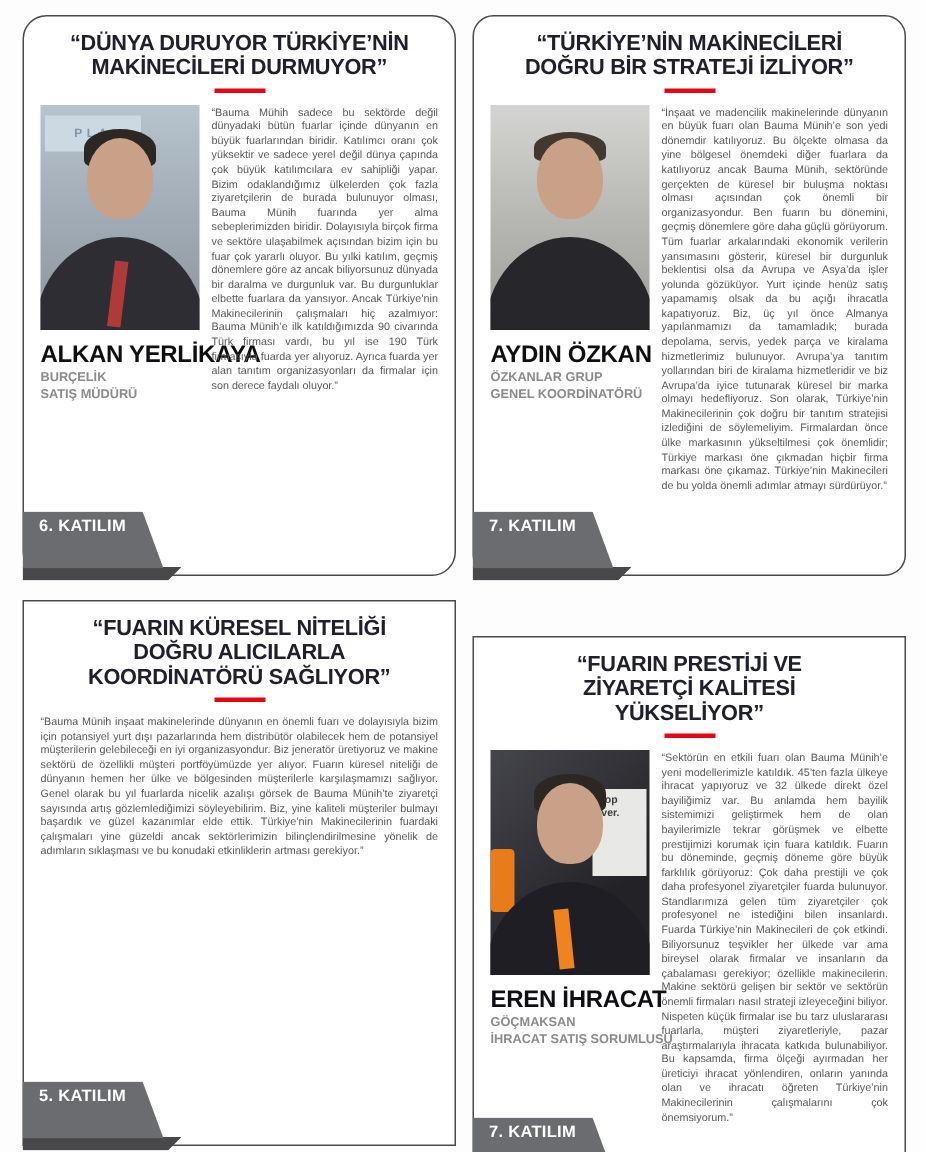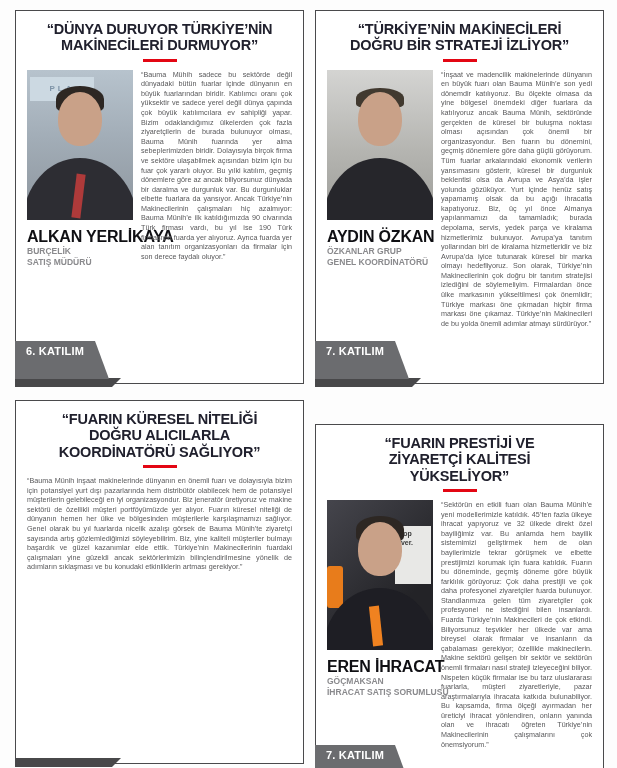--- a/index.html
+++ b/index.html
@@ -1,22 +1,22 @@
 <!DOCTYPE html>
 <html><head>
 <meta charset="utf-8">
 <style>
   * { margin:0; padding:0; box-sizing:border-box; }
   html,body { background:#ffffff; }
   body { font-family:"Liberation Sans", sans-serif; }
   .page { position:relative; width:617px; height:768px; background:#fdfdfd; overflow:hidden; }
 
   .card { position:absolute; width:289px; background:#ffffff; border:1px solid #4a4a4c; }
-  .card-0 { left:15px;  top:10px;  height:374px; }
-  .card-1 { left:315px; top:10px;  height:374px; }
+  .card-0 { left:15px;  top:10px;  height:374px;border-radius:16px; }
+  .card-1 { left:315px; top:10px;  height:374px;border-radius:14px; }
   .card-2 { left:15px;  top:400px; height:364px; }
   .card-3 { left:315px; top:424px; height:364px; }
 
   .card-title { margin:10px 8px 0; text-align:center; font-weight:bold; font-size:14.5px;
                 line-height:1.13; color:#20202d; letter-spacing:-0.2px; white-space:pre-line; }
   .accent-bar { width:34px; height:3px; margin:5px auto 8px; background:#e30613; }
 
   .card-body { display:flex; padding:0 11px; gap:8px; align-items:flex-start; }
   .left-col { width:106px; flex:none; }
 
@@ -119,20 +119,21 @@
 
   <article class="card card-2">
     <h2 class="card-title">“FUARIN KÜRESEL NİTELİĞİ
 DOĞRU ALICILARLA
 KOORDİNATÖRÜ SAĞLIYOR”</h2>
     <div class="accent-bar"></div>
     <div class="card-body">
       <p class="quote">“Bauma Münih inşaat makinelerinde dünyanın en önemli fuarı ve dolayısıyla bizim için potansiyel yurt dışı pazarlarında hem distribütör olabilecek hem de potansiyel müşterilerin gelebileceği en iyi organizasyondur. Biz jeneratör üretiyoruz ve makine sektörü de özellikli müşteri portföyümüzde yer alıyor. Fuarın küresel niteliği de dünyanın hemen her ülke ve bölgesinden müşterilerle karşılaşmamızı sağlıyor. Genel olarak bu yıl fuarlarda nicelik azalışı görsek de Bauma Münih’te ziyaretçi sayısında artış gözlemlediğimizi söyleyebilirim. Biz, yine kaliteli müşteriler bulmayı başardık ve güzel kazanımlar elde ettik. Türkiye’nin Makinecilerinin fuardaki çalışmaları yine güzeldi ancak sektörlerimizin bilinçlendirilmesine yönelik de adımların sıklaşması ve bu konudaki etkinliklerin artması gerekiyor.”</p>
     </div>
     <div class="badge-fold"></div>
+    <div class="badge">5. KATILIM</div>
   </article>
 
   <article class="card card-3">
     <h2 class="card-title">“FUARIN PRESTİJİ VE
 ZİYARETÇİ KALİTESİ
 YÜKSELİYOR”</h2>
     <div class="accent-bar"></div>
     <div class="card-body">
       <div class="left-col">
         <div class="photo photo-3">

